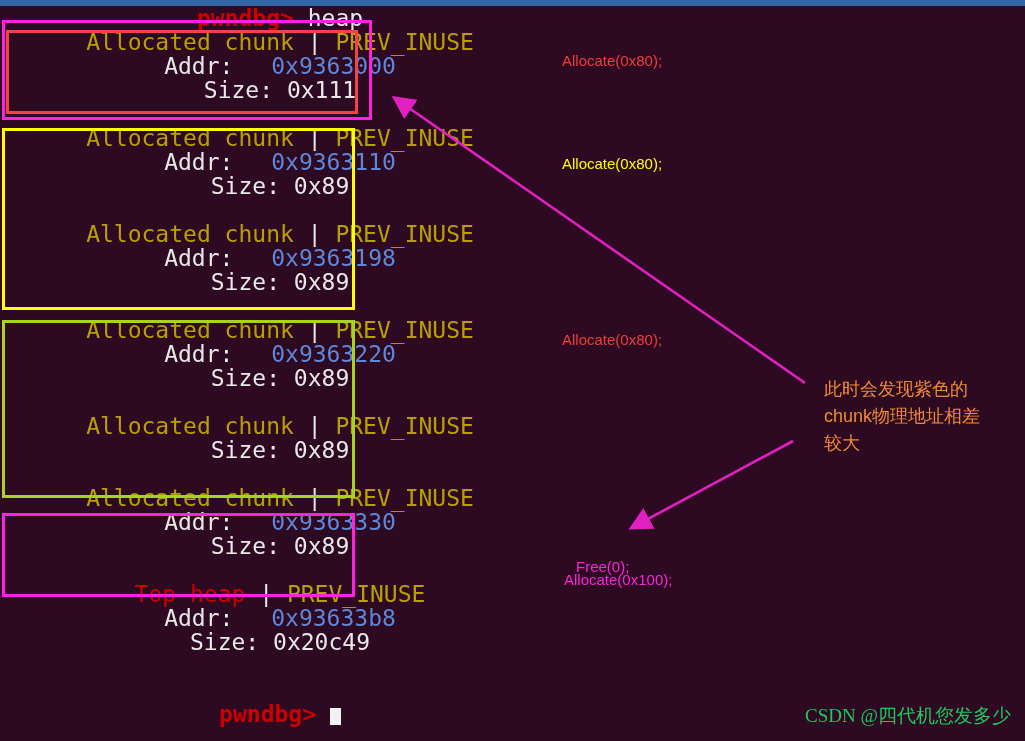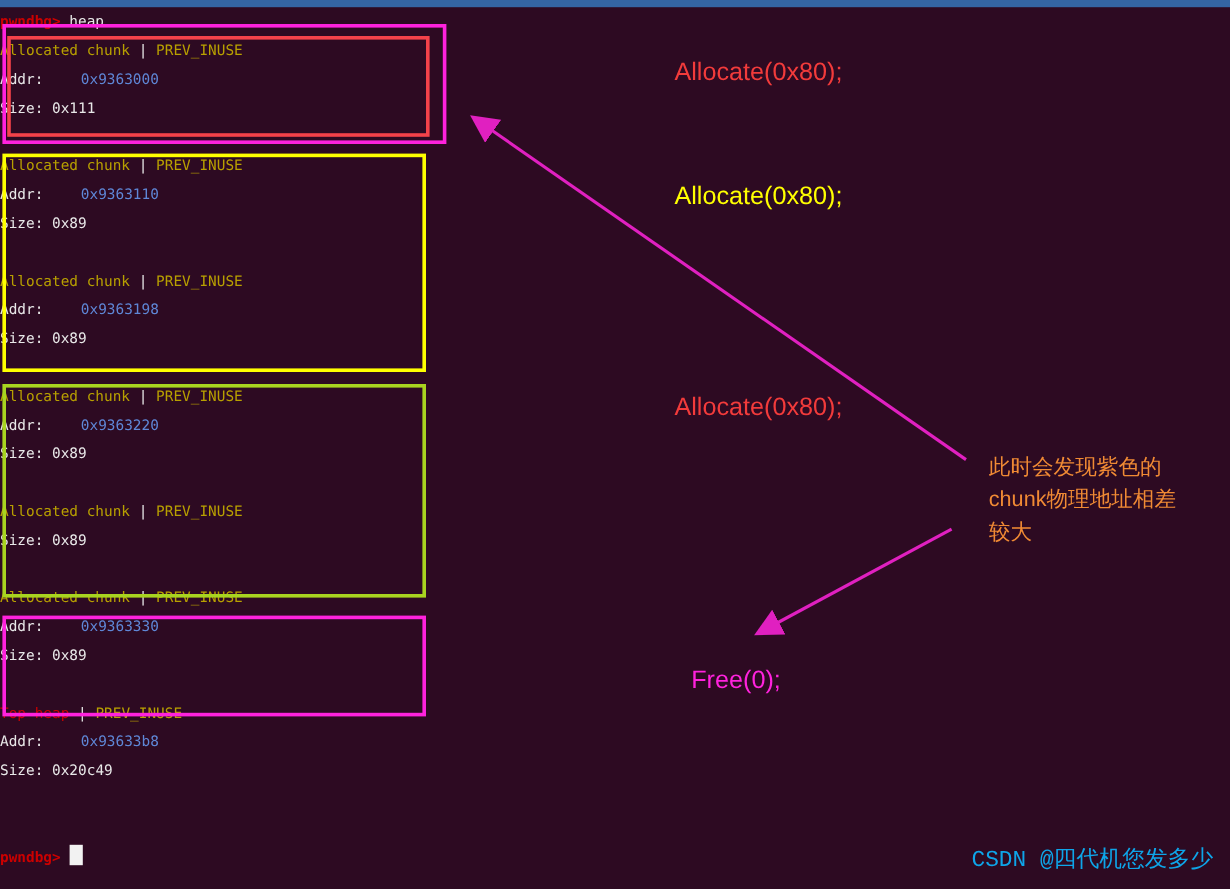--- a/index.html
+++ b/index.html
@@ -10,22 +10,23 @@
     overflow:hidden;position:relative;
   }
   #root{position:relative;width:1025px;height:741px;}
 
   .topbar{position:absolute;left:0;top:0;width:1025px;height:6px;background:#3465a4;}
 
   
   .term{position:absolute;left:0;top:6px;width:560px;}
   .line{
     font-family:"DejaVu Sans Mono","Liberation Mono",monospace;
-    font-size:12px;line-height:24px;height:24px;white-space:pre;
+    font-size:23px;line-height:24px;height:24px;white-space:pre;
     letter-spacing:0px;
+    text-align:center;
   }
   .c-white{color:#e8e8e8;}
   .c-addr{color:#5f87d7;margin-left:24px;}
   .c-olive{color:#b8a000;}
   .c-red{color:#cc0000;}
   .c-redb{color:#cc0000;font-weight:bold;}
   .blank{height:24px;}
 
   .cursor{display:inline-block;width:11px;height:17px;background:#f2f2f2;vertical-align:-3px;}
 
@@ -33,31 +34,31 @@
   .box{position:absolute;box-sizing:border-box;pointer-events:none;}
   .box-magenta{border:3px solid #ff22dd;}
   .box-red{border:3px solid #f4424a;}
   .box-yellow{border:3px solid #ffff00;}
   .box-green{border:3px solid #a8d420;}
 
   
   .anno{
     position:absolute;
     font-family:"Liberation Sans","DejaVu Sans",sans-serif;
-    font-size:21px;line-height:25px;white-space:pre-line;
+    font-size:15px;line-height:25px;white-space:pre-line;
   }
   .a-red{color:#f23b3b;}
   .a-yellow{color:#ffff00;}
   .a-magenta{color:#ff22dd;}
   .a-orange{color:#f08a34;font-size:18px;line-height:27px;}
 
   .watermark{
     position:absolute;right:14px;bottom:12px;
-    color:#0ea5e9;font-size:19px;
-    font-family:Liberation Mono, monospace;
+    color:#22c55e;font-size:19px;
+    font-family:Liberation Serif, serif;
     white-space:pre;
   }
 
   svg.arrows{position:absolute;left:0;top:0;width:1025px;height:741px;pointer-events:none;}
 </style>
 </head>
 <body>
 
 <div id="root">
 
@@ -122,16 +123,17 @@
     <line x1="793" y1="441" x2="633" y2="527" stroke="#e020c0" stroke-width="2.6" marker-end="url(#ah)"></line>
   </svg>
 
   <div class="anno a-red" style="left:562px;top:48px;">Allocate(0x80);</div>
   <div class="anno a-yellow" style="left:562px;top:151px;">Allocate(0x80);</div>
   <div class="anno a-red" style="left:562px;top:327px;">Allocate(0x80);</div>
   <div class="anno a-orange" style="left:824px;top:376px;">此时会发现紫色的
 chunk物理地址相差
 较大</div>
   <div class="anno a-magenta" style="left:576px;top:542px;margin-top:12px;">Free(0);</div>
+  <div class="anno a-magenta" style="left:564px;top:567px;">Allocate(0x100);</div>
 
   <div class="watermark">CSDN @四代机您发多少</div>
 
 </div>
 
 </body></html>

